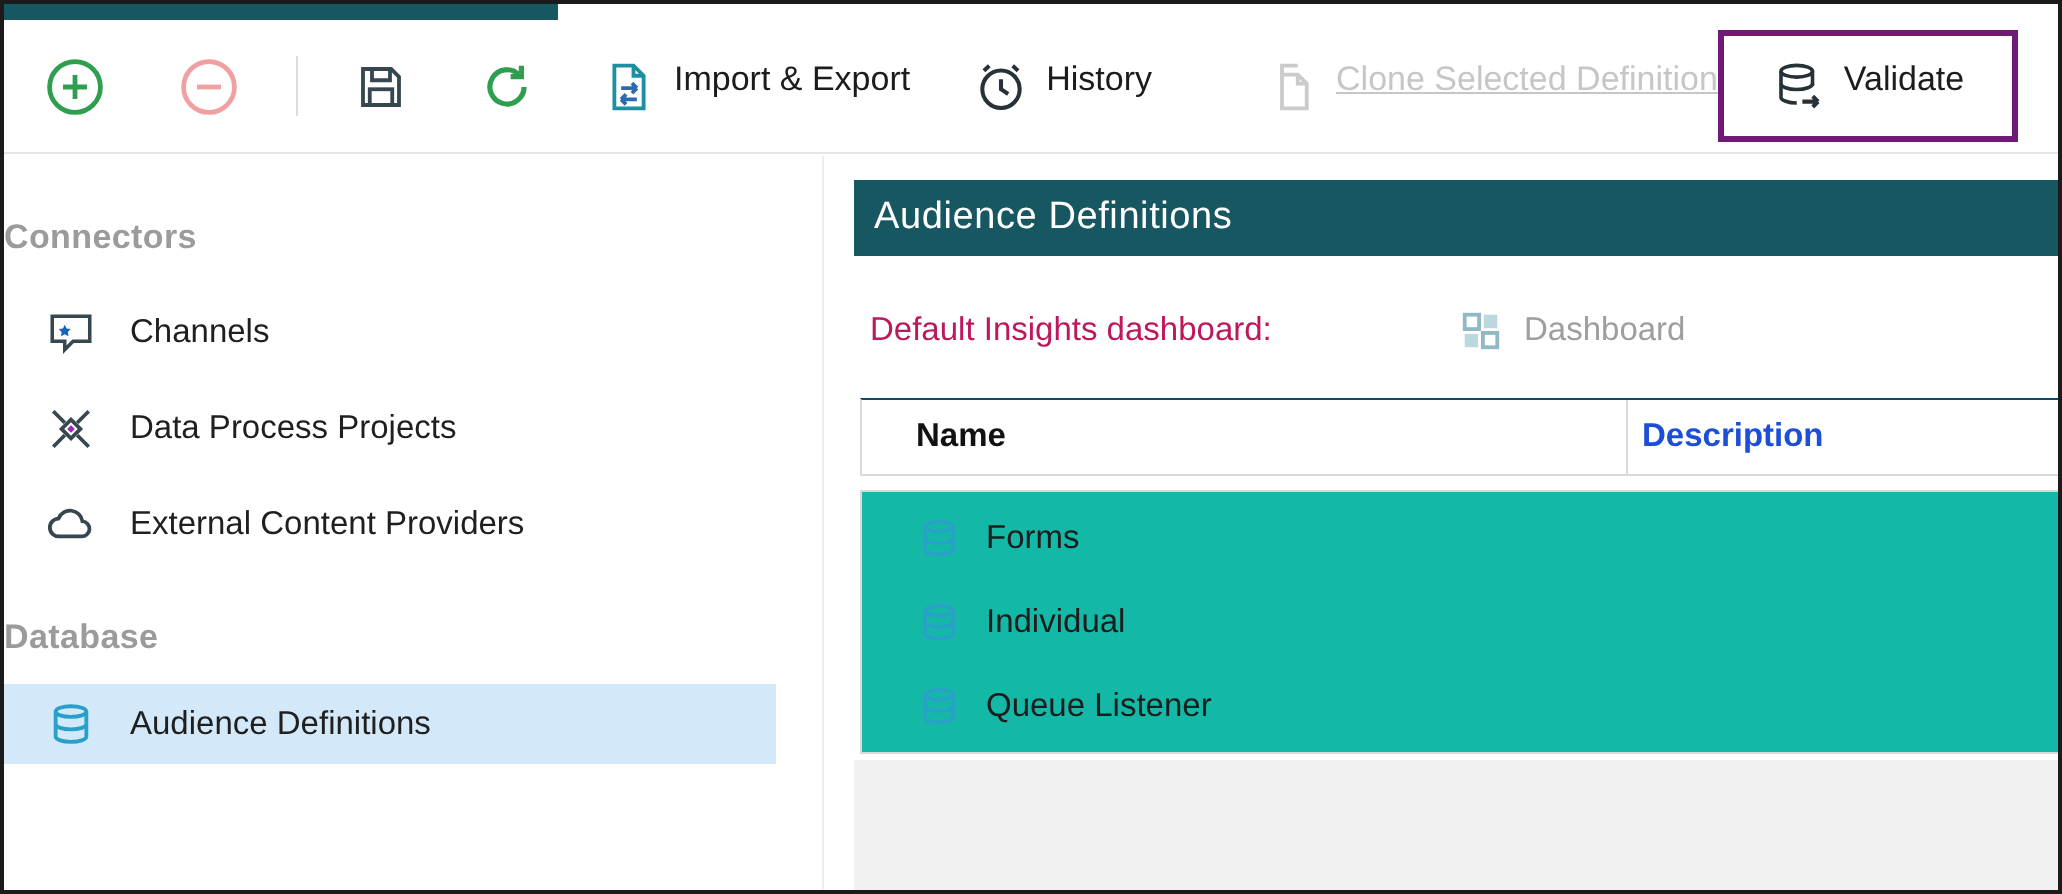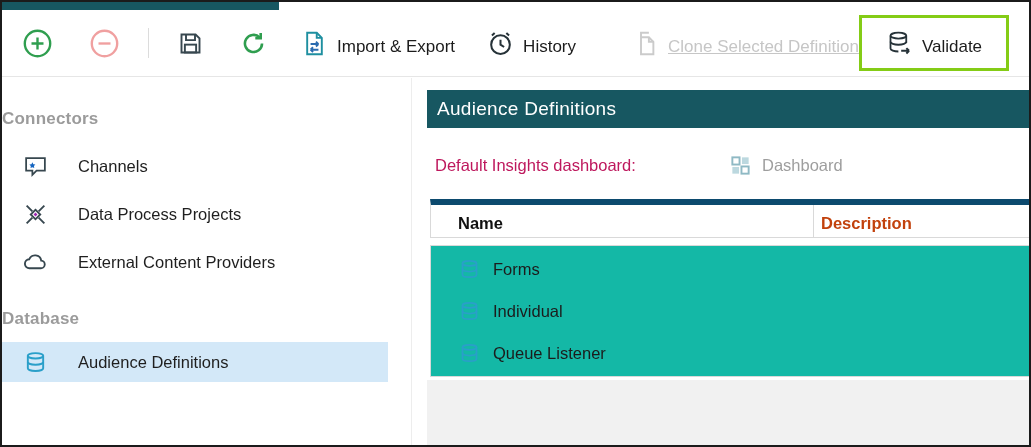--- a/index.html
+++ b/index.html
@@ -14,42 +14,42 @@
   
   .top-strip { position:absolute; left:0; top:0; width:277px; height:8px; background:#175761; }
 
   
   .toolbar {
     position:absolute; left:0; top:8px; width:100%; height:67px;
     background:#ffffff; border-bottom:1px solid #e6e6e6;
     display:flex; align-items:center; padding:0 16px 0 20px;
   }
   .tb-icon-btn { display:flex; align-items:center; justify-content:center; cursor:pointer; }
-  .tb-group { display:flex; align-items:flex-end; gap:9px; font-size:17px; color:#1c1c1c; cursor:pointer; white-space:nowrap; }
+  .tb-group { display:flex; align-items:flex-start; gap:9px; font-size:17px; color:#1c1c1c; cursor:pointer; white-space:nowrap; }
   .tb-group.disabled { color:#c6c6c6; cursor:default;text-decoration:underline; }
   .tb-sep { width:1px; height:30px; background:#dcdcdc; margin:0 0; }
   .sp { flex:0 0 auto; }
   .red-box {
     margin-left:auto; margin-right:4px;
-    border:3px solid #84cc16; height:56px; min-width:150px;
+    border:3px solid #701a75; height:56px; min-width:150px;
     display:flex; align-items:center; justify-content:center; padding:0 16px;
   }
 
   
   .sidebar {
     position:absolute; left:0; top:76px; width:410px; height:369px;
     background:#ffffff; border-right:1px solid #ededed; padding-top:18px;
   }
   .section-header {
     height:46px; display:flex; align-items:center; padding-left:0;
     color:#9b9b9b; font-weight:bold; font-size:17px; letter-spacing:.2px;
   }
   .section-header.second { margin-top:10px; }
   .side-item {
-    height:48px; display:flex; align-items:center; padding-left:20px; gap:30px;
+    height:48px; display:flex; align-items:center; padding-left:20px; gap:17px;
     font-size:16.5px; color:#1f1f1f; cursor:pointer;
   }
   .side-item .ico { width:26px; display:flex; justify-content:center; }
   .side-item.selected { background:#d3e8f8; width:386px; height:40px; }
 
   
   .main { position:absolute; left:425px; top:76px; width:604px; height:369px; background:#ffffff; }
   .main-header {
     position:absolute; top:12px; left:0; right:0; height:38px; background:#175761;
     color:#ffffff; display:flex; align-items:center; padding-left:10px;
@@ -57,25 +57,25 @@
   }
   .dash-label { position:absolute; left:8px; top:78px; font-size:16.5px; color:#be185d; }
   .dash-btn {
     position:absolute; left:302px; top:68px; height:38px;
     display:flex; align-items:center; gap:10px;
     color:#9e9e9e; font-size:16.5px; cursor:pointer;
   }
 
   .table-header {
     position:absolute; top:121px; left:3px; right:0; height:39px;
-    border-top:6px solid #0c4a6e; border-bottom:1px solid #d9d9d9; border-left:1px solid #d9d9d9;
+    border-top:1px solid #0c4a6e; border-bottom:1px solid #d9d9d9; border-left:1px solid #d9d9d9;
     background:#ffffff;
   }
   .col-name { position:absolute; left:27px; top:9px; font-weight:bold; font-size:16.5px; color:#111; cursor:pointer; }
-  .col-desc { position:absolute; left:390px; top:9px; font-weight:bold; font-size:16.5px; color:#c2410c; cursor:pointer; }
+  .col-desc { position:absolute; left:390px; top:9px; font-weight:bold; font-size:16.5px; color:#1d4ed8; cursor:pointer; }
   .col-divider { position:absolute; left:382px; top:0; bottom:0; width:1px; background:#d9d9d9; }
 
   .table-body {
     position:absolute; top:167px; left:3px; right:0; height:132px;
     border:1px solid #d9d9d9; border-right:none; background:#14b8a6; padding-top:2px;
   }
   .t-row { height:42px; display:flex; align-items:center; padding-left:27px; gap:13px; font-size:16.5px; color:#1c1c1c; cursor:pointer; }
   .t-row .ico { width:22px; display:flex; justify-content:center; }
 
   .below-table { position:absolute; top:302px; left:0; right:0; bottom:0; background:#f1f1f1; }

